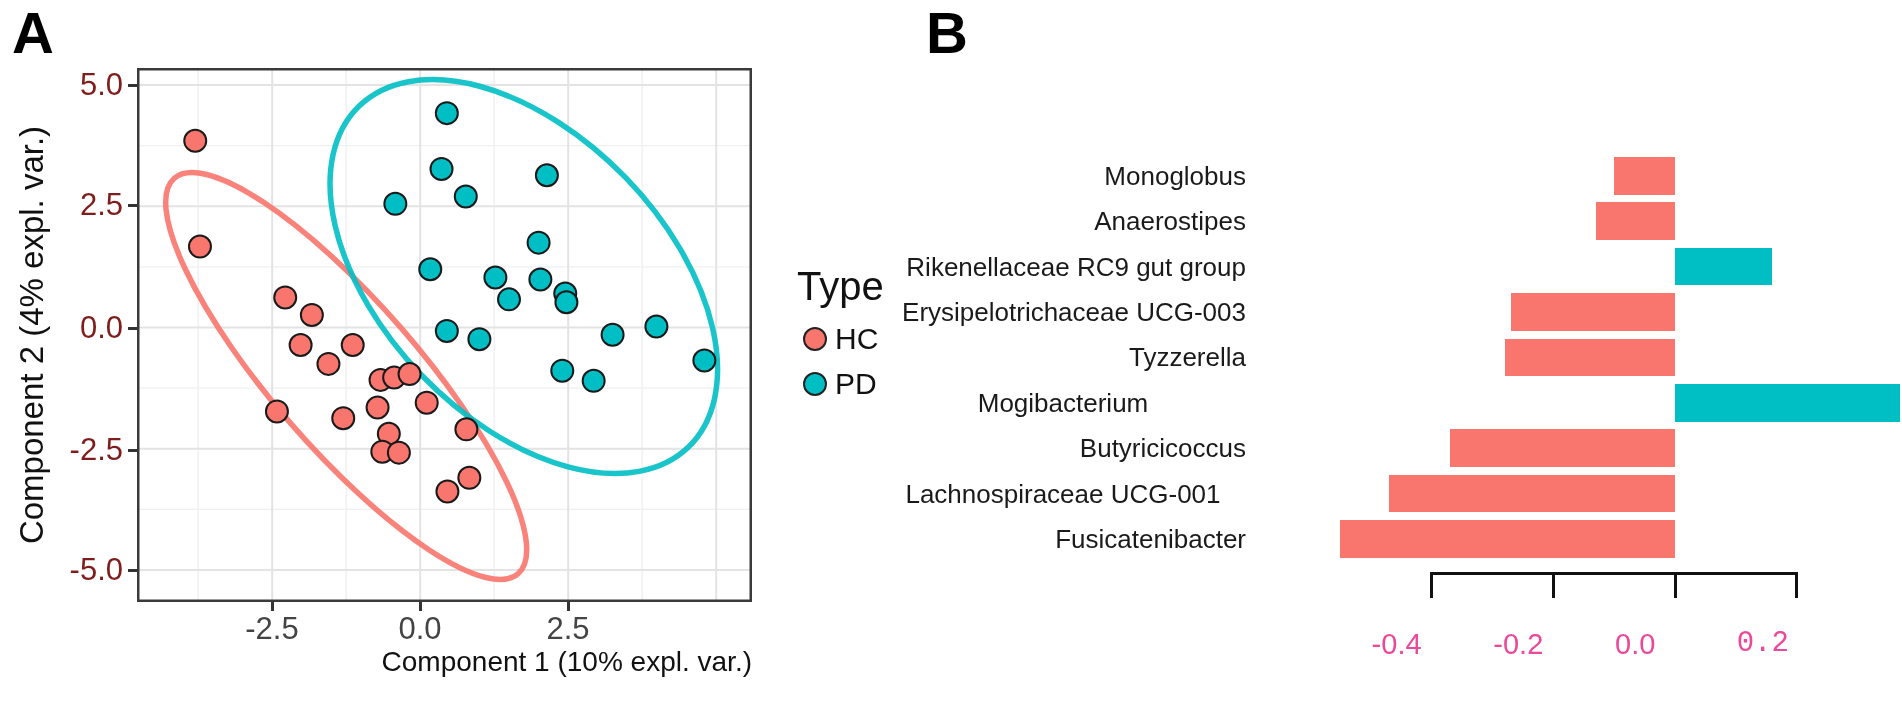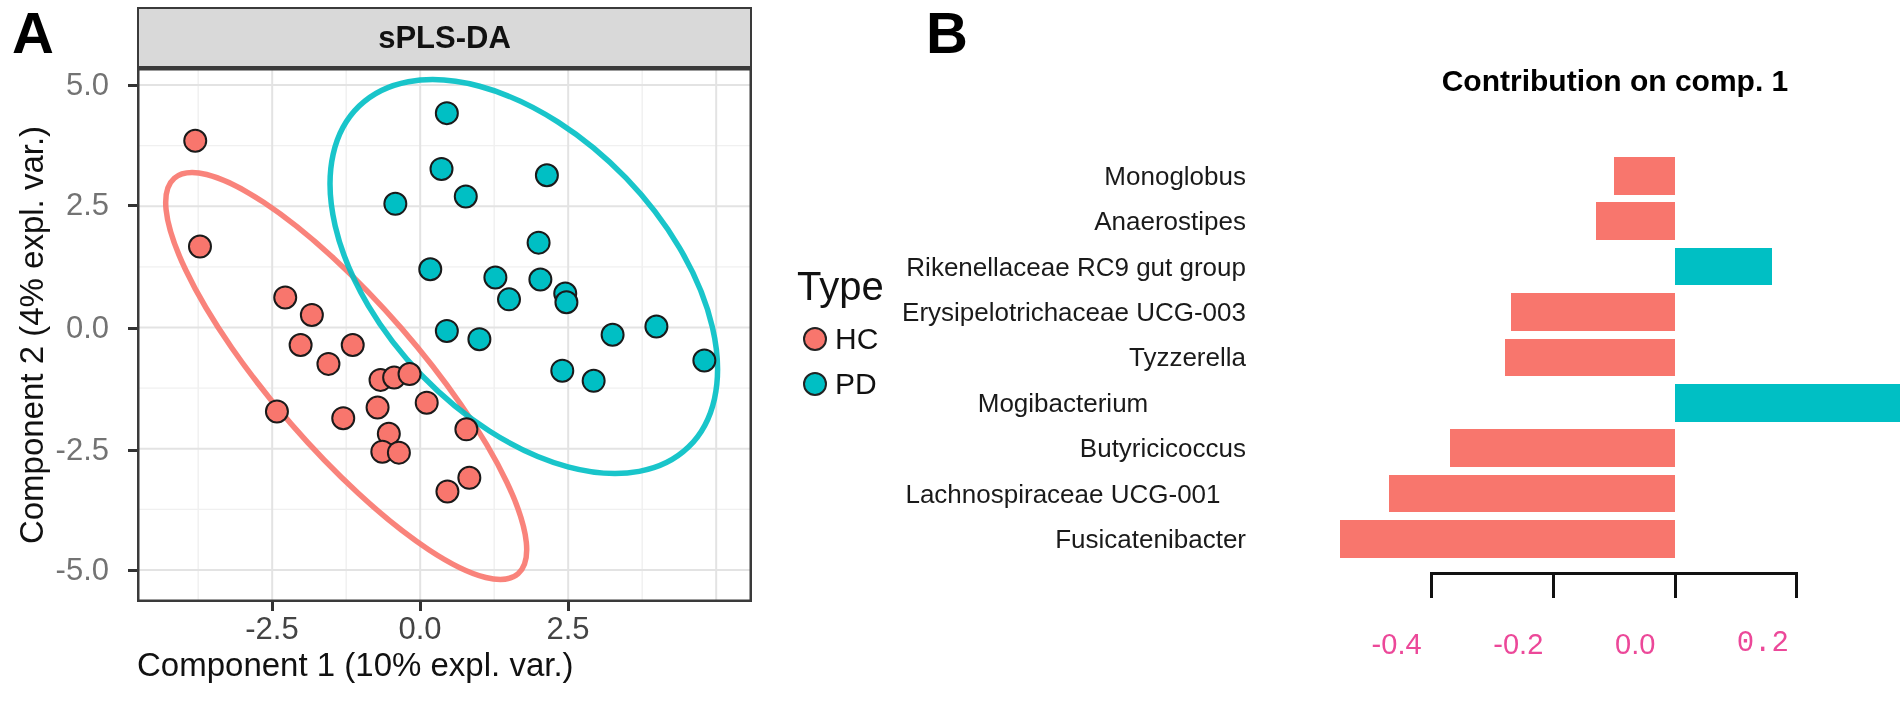--- a/index.html
+++ b/index.html
@@ -3,27 +3,27 @@
 <meta charset="utf-8">
 <style>
   html,body{margin:0;padding:0;background:#fff;}
   .fig{position:relative;width:1902px;height:709px;background:#ffffff;
        font-family:"Liberation Sans",sans-serif;overflow:hidden;color:#111;}
   .panel-label{position:absolute;font-size:58px;font-weight:bold;color:#000;line-height:1;}
   .strip{position:absolute;left:137px;top:7px;width:615px;height:61px;background:#D9D9D9;
          border:2px solid #3a3a3a;box-sizing:border-box;display:flex;align-items:center;
          justify-content:center;font-size:31px;font-weight:bold;color:#111;}
   #scatter-svg{position:absolute;left:137px;top:68px;}
-  .ytick-label{position:absolute;left:22px;width:87px;text-align:right;font-size:31px;
-               color:#737373;height:34px;line-height:34px;}
+  .ytick-label{position:absolute;left:36px;width:87px;text-align:right;font-size:31px;
+               color:#7f1d1d;height:34px;line-height:34px;}
   .xtick-label{position:absolute;width:100px;text-align:center;font-size:31px;color:#444;
                height:34px;line-height:34px;top:612px;}
   .tickmark{position:absolute;background:#333;}
-  .axis-title-x{position:absolute;left:137px;width:615px;top:646px;text-align:left;
-                font-size:33px;color:#111;}
+  .axis-title-x{position:absolute;left:137px;width:615px;top:646px;text-align:right;
+                font-size:28px;color:#111;}
   .axis-title-y{position:absolute;left:32px;top:335px;transform:translate(-50%,-50%) rotate(-90deg);
                 white-space:nowrap;font-size:33px;color:#111;}
   .legend-title{position:absolute;left:797px;top:264px;font-size:40px;color:#111;line-height:1.1;}
   .legend-row{position:absolute;left:803px;height:44px;display:flex;align-items:center;}
   .legend-dot{width:24px;height:24px;border-radius:50%;border:2px solid #222;box-sizing:border-box;}
   .legend-label{margin-left:8px;font-size:30px;color:#111;}
   .b-title{position:absolute;left:1390px;top:64px;width:450px;text-align:center;
            font-size:30px;font-weight:bold;color:#000;}
   .bar-label{position:absolute;left:880px;width:366px;text-align:right;font-size:26px;
              color:#1a1a1a;height:32px;line-height:32px;}
@@ -33,23 +33,20 @@
   .baxis-label{position:absolute;width:120px;text-align:left;font-size:29px;color:#ec4899;
                height:32px;line-height:32px;}
 </style>
 </head>
 <body>
 
 <div class="fig">
 
   <div class="panel-label" style="left:12px;top:4px;">A</div>
 
-  <div class="strip">
-    <span>sPLS-DA</span>
-  </div>
 
   <svg id="scatter-svg" width="615" height="534">
       <rect x="0" y="0" width="615" height="534" fill="#ffffff"></rect>
       <line x1="61.19999999999999" y1="0" x2="61.19999999999999" y2="534" stroke="#F0F0F0" stroke-width="1.4"></line>
       <line x1="209.2" y1="0" x2="209.2" y2="534" stroke="#F0F0F0" stroke-width="1.4"></line>
       <line x1="357.2" y1="0" x2="357.2" y2="534" stroke="#F0F0F0" stroke-width="1.4"></line>
       <line x1="505.2" y1="0" x2="505.2" y2="534" stroke="#F0F0F0" stroke-width="1.4"></line>
       <line x1="0" y1="441.375" x2="615" y2="441.375" stroke="#F0F0F0" stroke-width="1.4"></line>
       <line x1="0" y1="320.125" x2="615" y2="320.125" stroke="#F0F0F0" stroke-width="1.4"></line>
       <line x1="0" y1="198.875" x2="615" y2="198.875" stroke="#F0F0F0" stroke-width="1.4"></line>
@@ -136,21 +133,20 @@
         <div class="legend-label">HC</div>
       </div>
       <div class="legend-row" style="top: 361.5px;">
         <div class="legend-dot" style="background: rgb(0, 191, 196);"></div>
         <div class="legend-label">PD</div>
       </div>
     </div>
 
   <div class="panel-label" style="left:926px;top:4px;">B</div>
 
-  <div class="b-title">Contribution on comp. 1</div>
 
   <div id="bar-labels">
       <div class="bar-label" style="top: 159.75px;">Monoglobus</div>
       <div class="bar-label" style="top: 205.15px;">Anaerostipes</div>
       <div class="bar-label" style="top: 250.55px;">Rikenellaceae RC9 gut group</div>
       <div class="bar-label" style="top: 295.95px;">Erysipelotrichaceae UCG-003</div>
       <div class="bar-label" style="top: 341.35px;">Tyzzerella</div>
       <div class="bar-label" style="top: 386.75px; text-align: center;">Mogibacterium</div>
       <div class="bar-label" style="top: 432.15px;">Butyricicoccus</div>
       <div class="bar-label" style="top: 477.55px; text-align: center;">Lachnospiraceae UCG-001</div>

